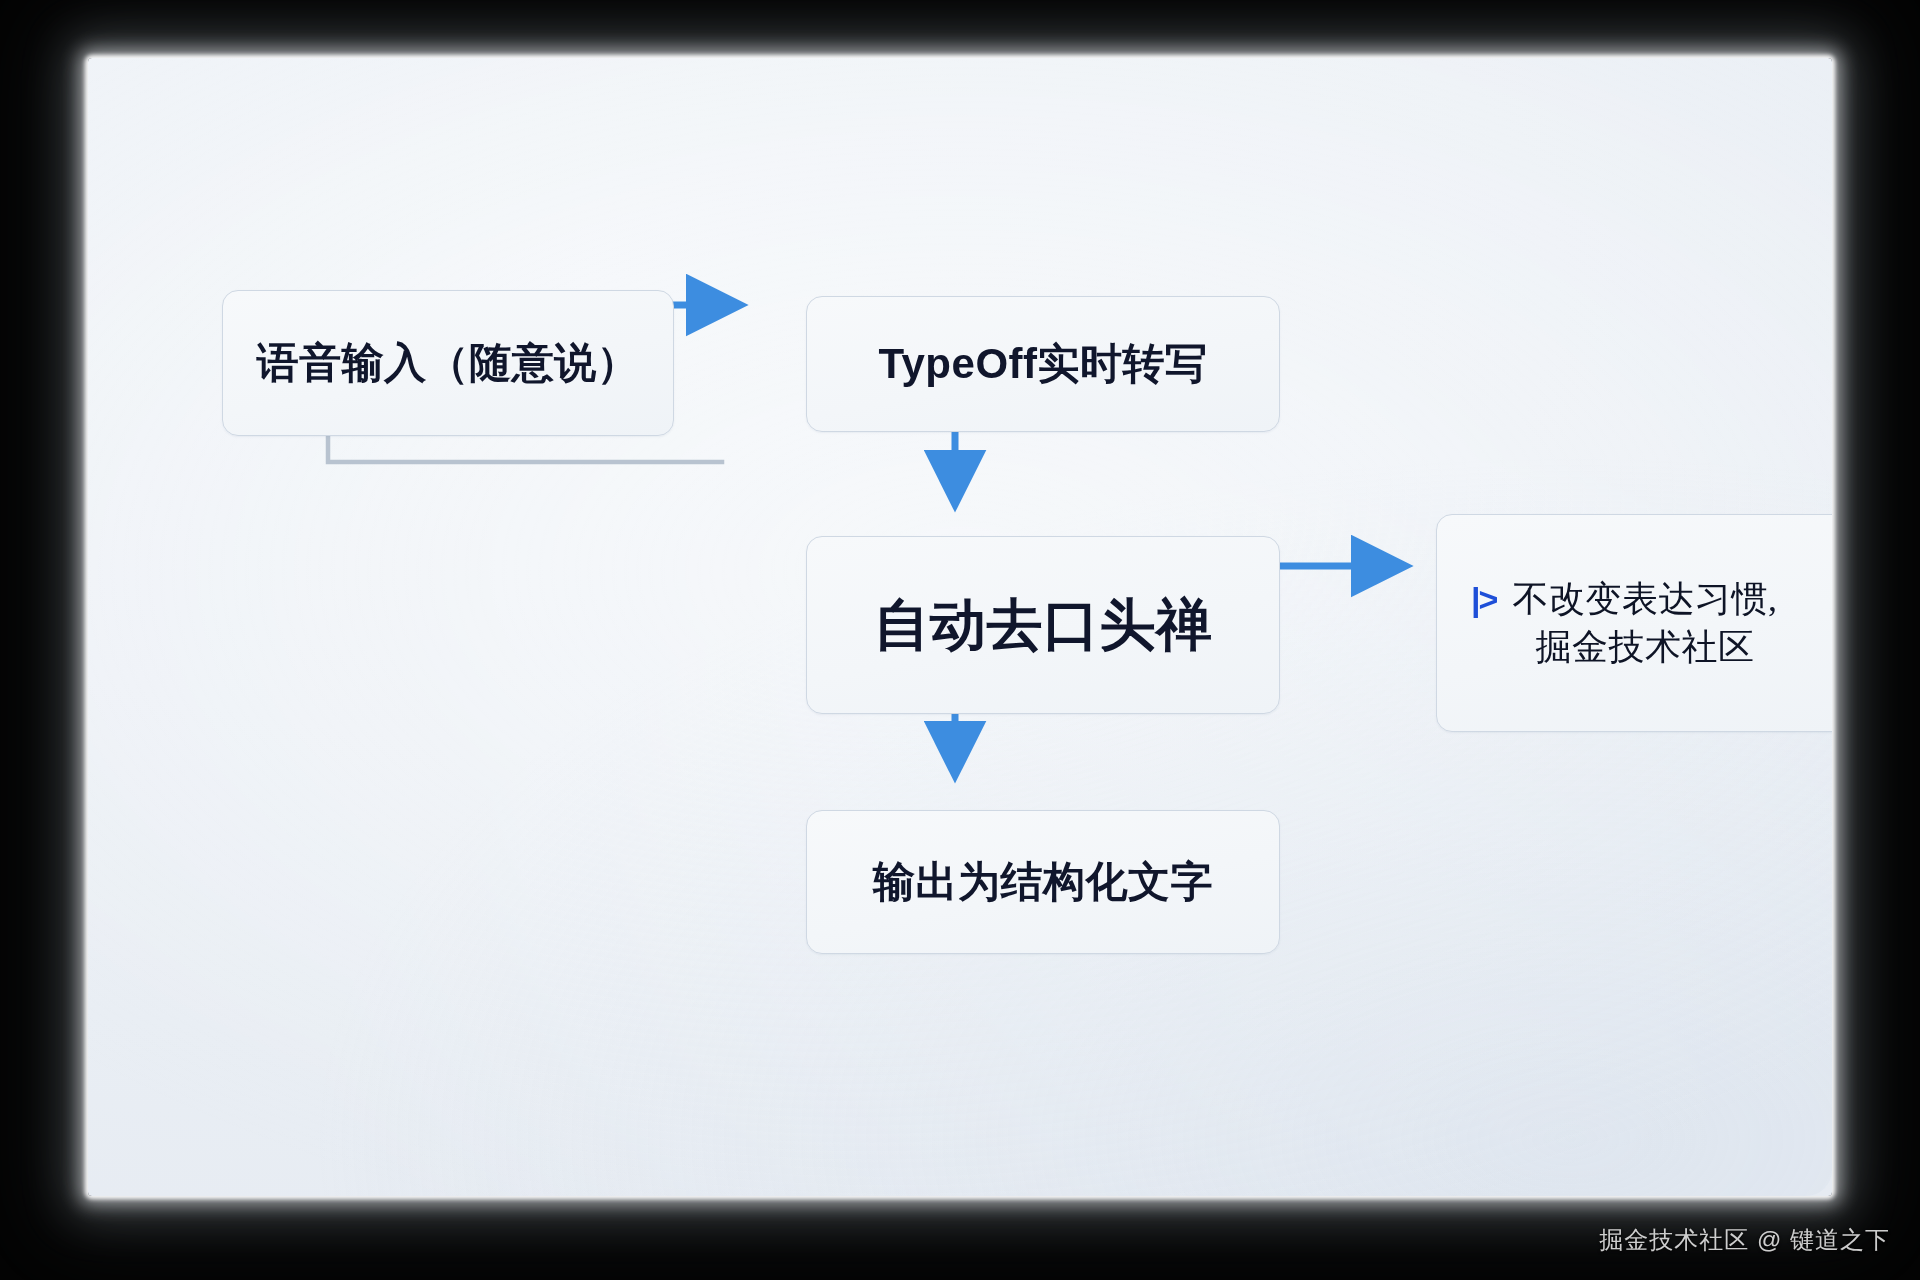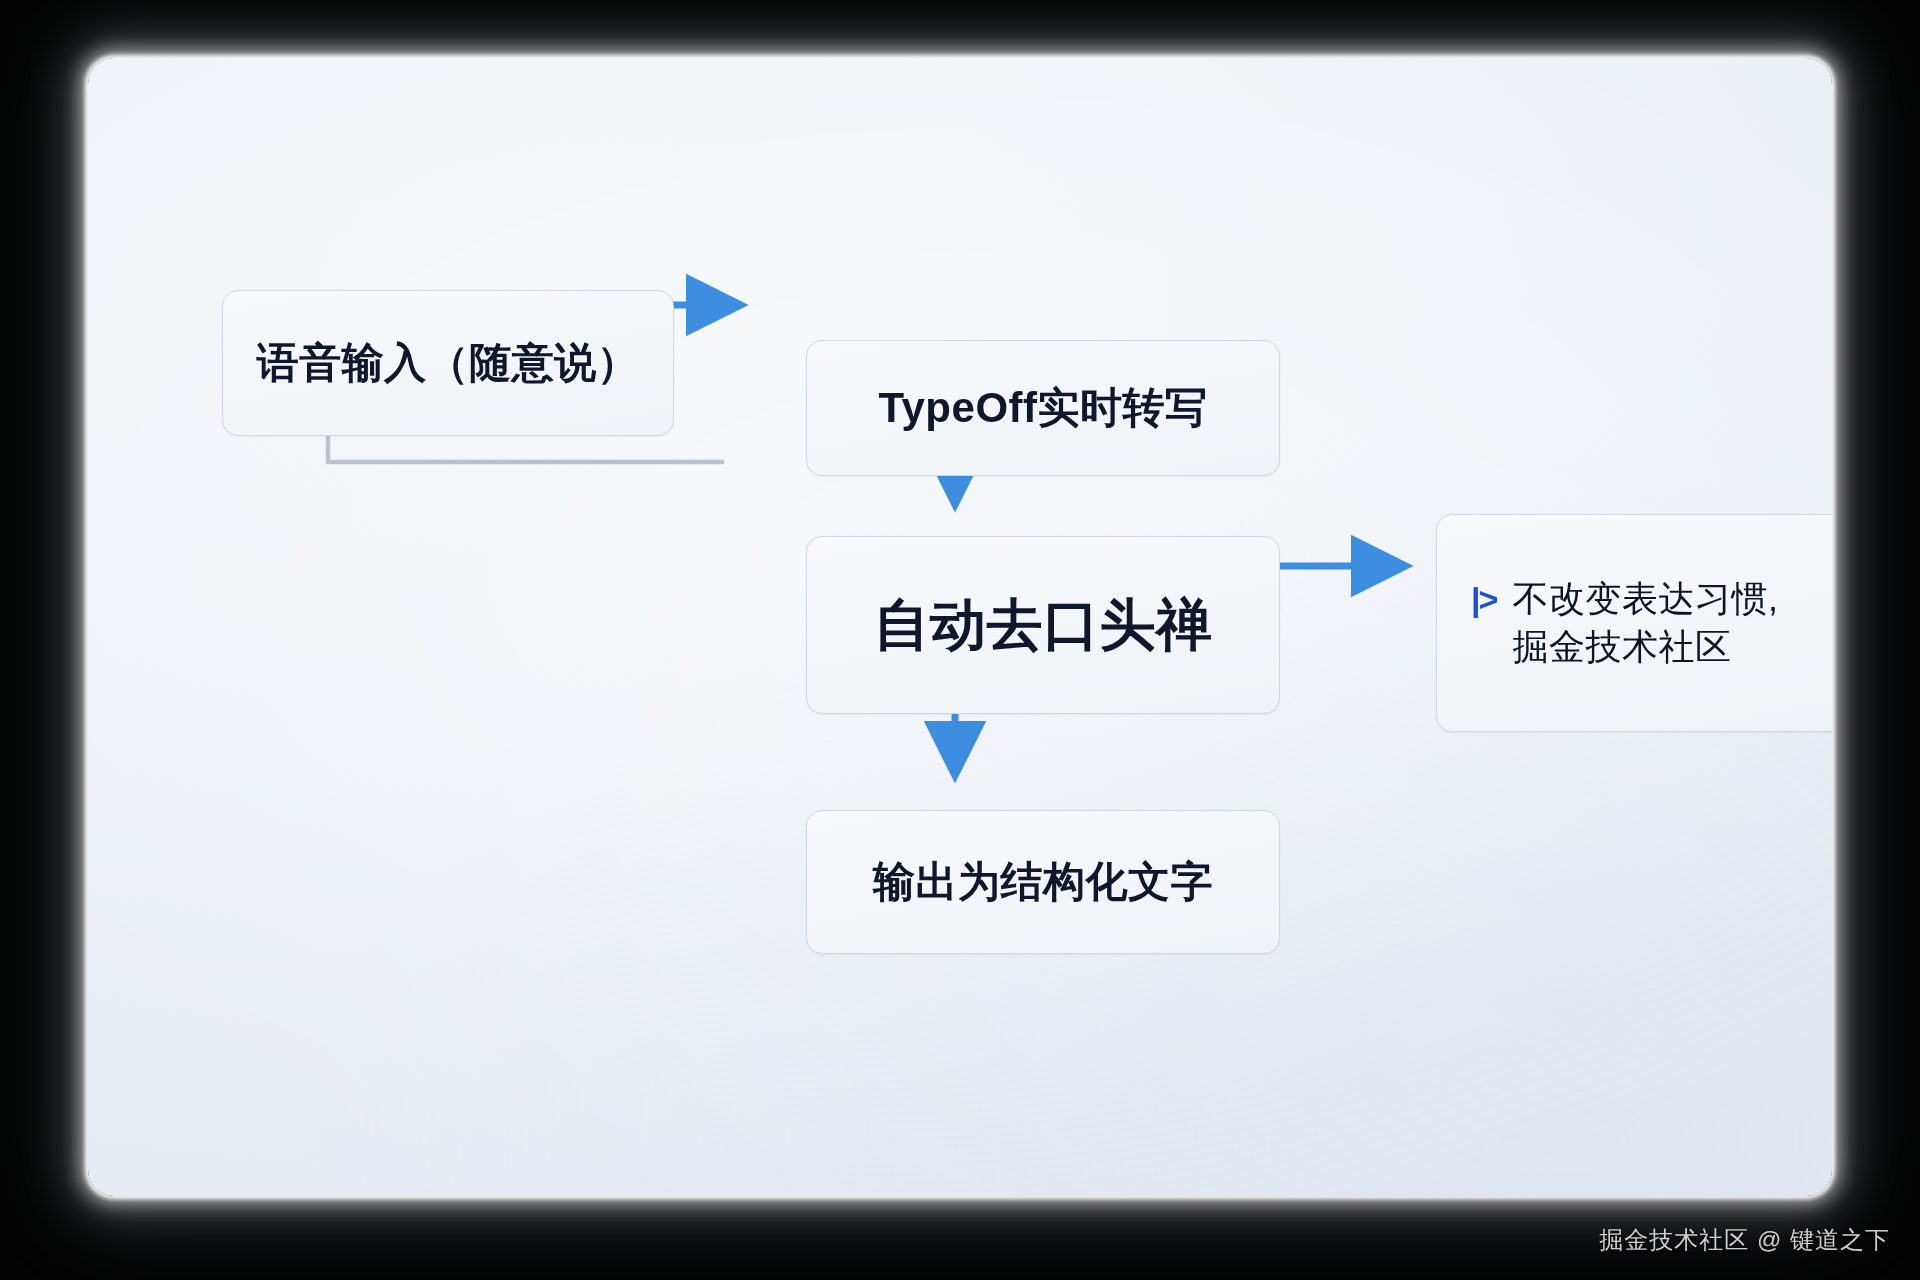--- a/index.html
+++ b/index.html
@@ -19,21 +19,21 @@
     background: #030303;
   }
 
   
   #card {
     position: absolute;
     left: 88px;
     top: 58px;
     width: 1744px;
     height: 1138px;
-    border-radius: 26px;
+    border-radius: 4px;
     background:
       radial-gradient(120% 90% at 30% 20%, #f4f7fa 0%, #eef2f7 45%, #e9eef4 75%, #e6ebf2 100%);
     box-shadow:
       0 0 4px 3px rgba(255,255,255,0.95),
       0 0 18px 9px rgba(245,248,252,0.55),
       0 0 48px 20px rgba(220,230,240,0.22),
       0 0 90px 40px rgba(180,200,220,0.08);
     overflow: hidden;
   }
 
@@ -64,21 +64,21 @@
     line-height: 1.32;
     text-align: center;
     box-shadow: 0 1px 2px rgba(120,140,165,0.10);
     z-index: 3;
   }
 
   .node .line { display: block; white-space: nowrap; }
 
   
   #node-voice   { left: 134px;  top: 232px; width: 452px;  height: 146px; font-size: 42px; }
-  #node-typeoff { left: 718px;  top: 238px; width: 474px;  height: 136px; font-size: 42px; margin-top: 44px; }
+  #node-typeoff { left: 718px;  top: 238px; width: 474px;  height: 136px; font-size: 42px; }
   #node-clean   { left: 718px;  top: 478px; width: 474px;  height: 178px; font-size: 56px; }
   #node-output  { left: 718px;  top: 752px; width: 474px;  height: 144px; font-size: 42px; }
 
   #node-note {
     left: 1348px; top: 456px; width: 424px; height: 218px;
     font-size: 36px;
     font-weight: 500;
     justify-content: flex-start;
     padding-left: 34px;
     color: #0e1426;
@@ -91,23 +91,24 @@
   #node-note .note-icon {
     color: #1e4fd8;
     font-weight: 700;
     font-size: 34px;
     line-height: 1.34;
     letter-spacing: -2px;
     flex: 0 0 auto;
     padding-top: 2px;
   }
   #node-note .note-text {
-    text-align: left;
+    text-align: center;
     line-height: 1.34;
     white-space: nowrap;
+    font-family: Liberation Serif, serif;
   }
 
   
   #connectors {
     position: absolute;
     inset: 0;
     z-index: 2;
     pointer-events: none;
   }
 

